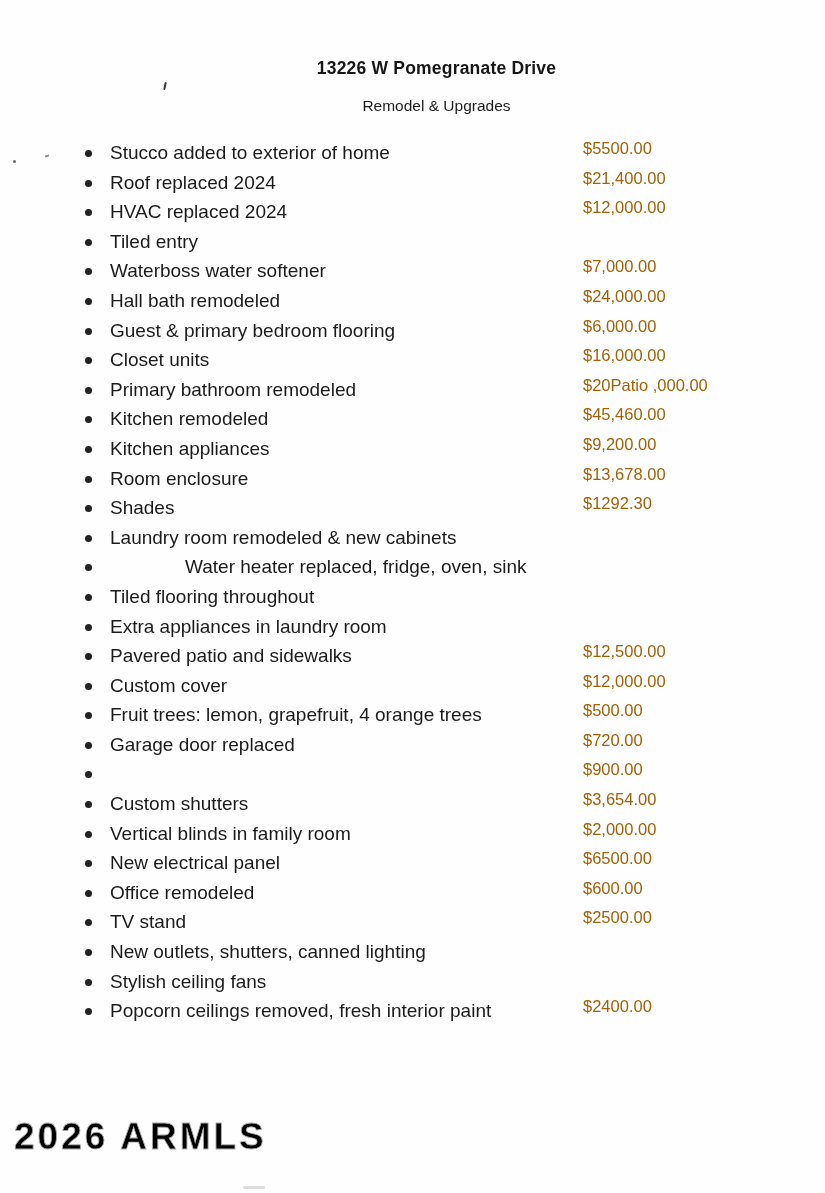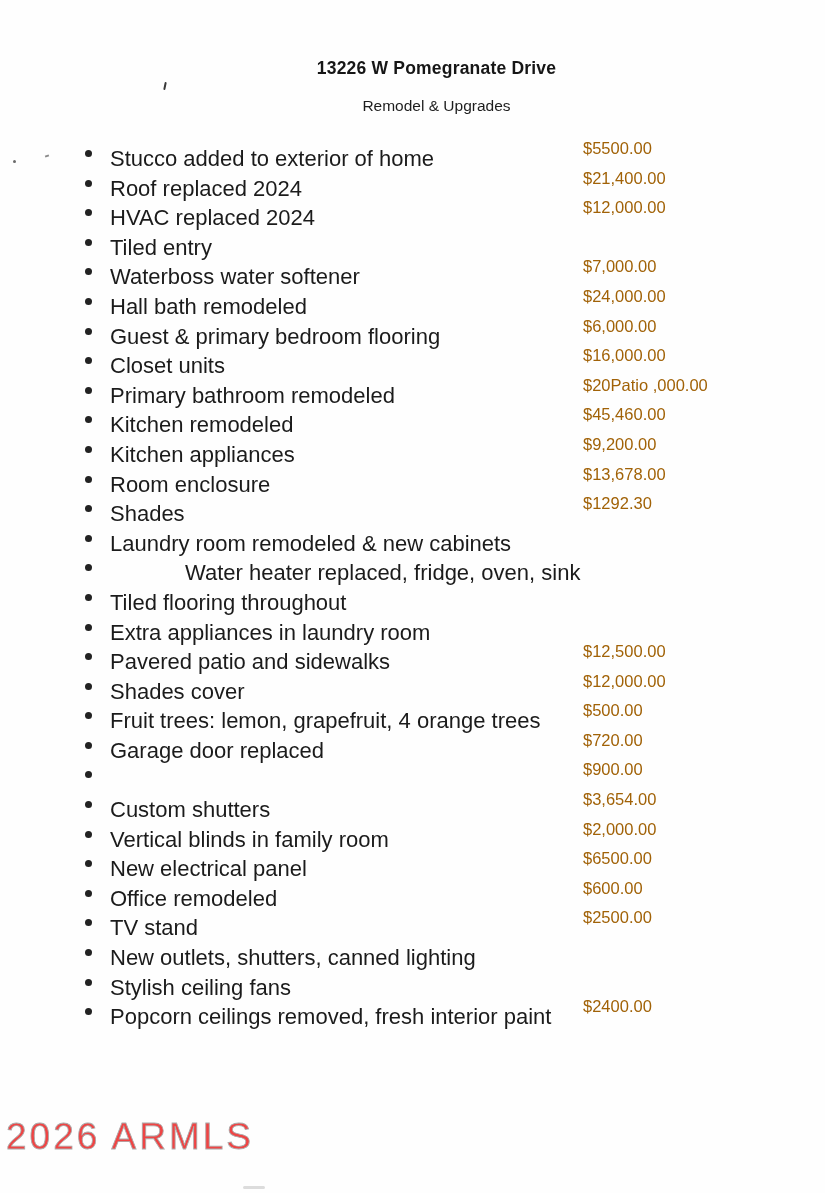--- a/index.html
+++ b/index.html
@@ -58,44 +58,43 @@
     top: 12px;
     width: 7px;
     height: 7px;
     border-radius: 50%;
     background: #222222;
   }
   .label {
     position: absolute;
     left: 110px;
     top: 0;
-    font-size: 22px;
+    font-size: 19px;
     font-weight: 500;
     color: #1b1b1b;
-    margin-top: 6px;
   }
   .row.indent .label {
     left: 185px;
   }
   .price {
     position: absolute;
     left: 583px;
     top: -4px;
     font-size: 16.5px;
     font-weight: 500;
     color: #a16207;
   }
   .watermark {
     position: absolute;
-    left: 6px;
+    left: 14px;
     top: 1116px;
     font-size: 37px;
-    font-weight: normal;
+    font-weight: bold;
     letter-spacing: 3px;
-    color: #ef4444;
+    color: #000000;
     -webkit-text-stroke: 0.8px #ababab;
     user-select: none;
   }
   
   .artifact { position: absolute; background: transparent; }
   .apostrophe-mark {
     left: 164px; top: 82px;
     width: 2px; height: 8px;
     background: #3a3a3a;
     transform: rotate(12deg);
@@ -216,21 +215,21 @@
       <span class="label">Extra appliances in laundry room</span>
       <span class="price"></span>
     </div>
       <div class="row">
       <span class="bullet"></span>
       <span class="label">Pavered patio and sidewalks</span>
       <span class="price">$12,500.00</span>
     </div>
       <div class="row">
       <span class="bullet"></span>
-      <span class="label">Shades cover</span>
+      <span class="label">Custom cover</span>
       <span class="price">$12,000.00</span>
     </div>
       <div class="row">
       <span class="bullet"></span>
       <span class="label">Fruit trees: lemon, grapefruit, 4 orange trees</span>
       <span class="price">$500.00</span>
     </div>
       <div class="row">
       <span class="bullet"></span>
       <span class="label">Garage door replaced</span>

